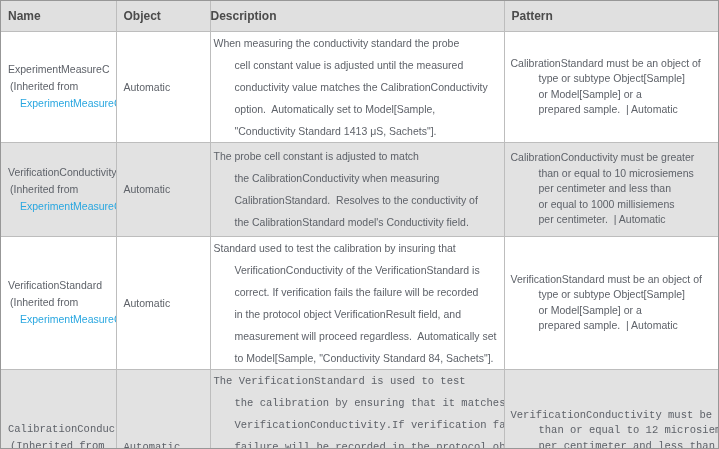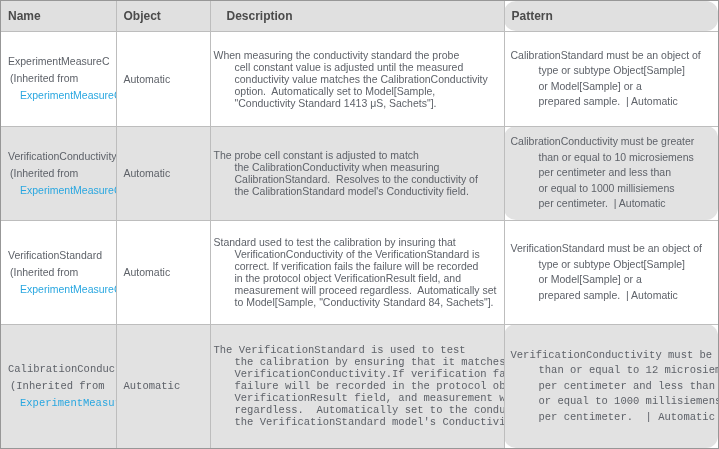--- a/index.html
+++ b/index.html
@@ -30,50 +30,50 @@
     height: 447px;
     color: var(--text);
     font-size: 10.5px;
   }
   th, td {
     border: 1px solid var(--inner-border);
     vertical-align: middle;
     overflow: hidden;
   }
   th:first-child, td:first-child { border-left: none; }
-  th:last-child,  td:last-child  { border-right: none; border-radius: 12px; }
+  th:last-child,  td:last-child  { border-right: none; }
   thead th { border-top: none; }
   tbody tr:last-child td { border-bottom: none; font-family: Liberation Mono, monospace; }
 
   thead th {
     background: var(--header-bg);
     color: var(--header-text);
     font-size: 12px;
     font-weight: bold;
     text-align: left;
     padding-left: 7px;
     height: 30px;
   }
-  thead th.col-description { padding-left: 16px; }
+  thead th.col-description { padding-left: 0; }
 
   tbody tr.alt td { background: var(--row-alt-bg); }
 
   td.name-cell {
     padding: 0 0 0 7px;
     white-space: nowrap;
     line-height: 17px;
   }
   td.name-cell .inh-line  { padding-left: 2px; }
   td.name-cell .link-line { padding-left: 12px; color: var(--link); cursor: pointer; }
 
   td.default-cell { padding-left: 7px; margin-left: 6px; }
 
   td.desc-cell {
     white-space: pre;
-    line-height: 12px;
+    line-height: 22px;
     padding: 0 2px 0 24px;
     text-indent: -21px;
   }
   td.pattern-cell {
     white-space: pre;
     line-height: 15.5px;
     padding: 0 2px 0 34px;
     text-indent: -28px;
   }
 </style>

